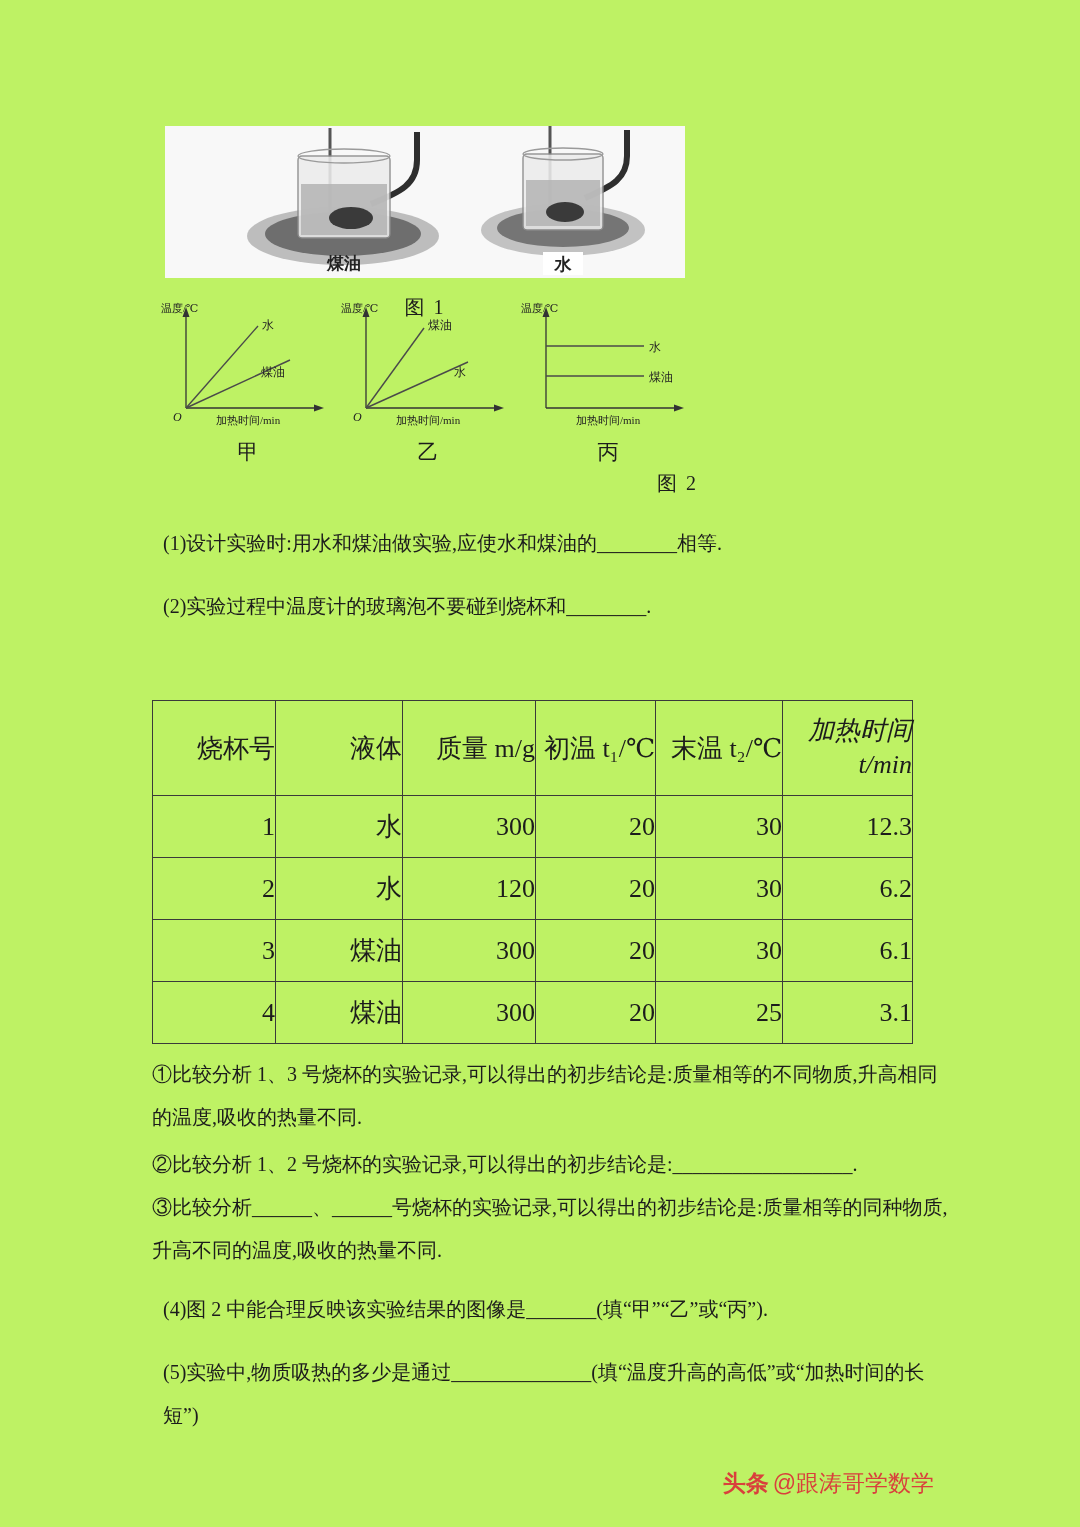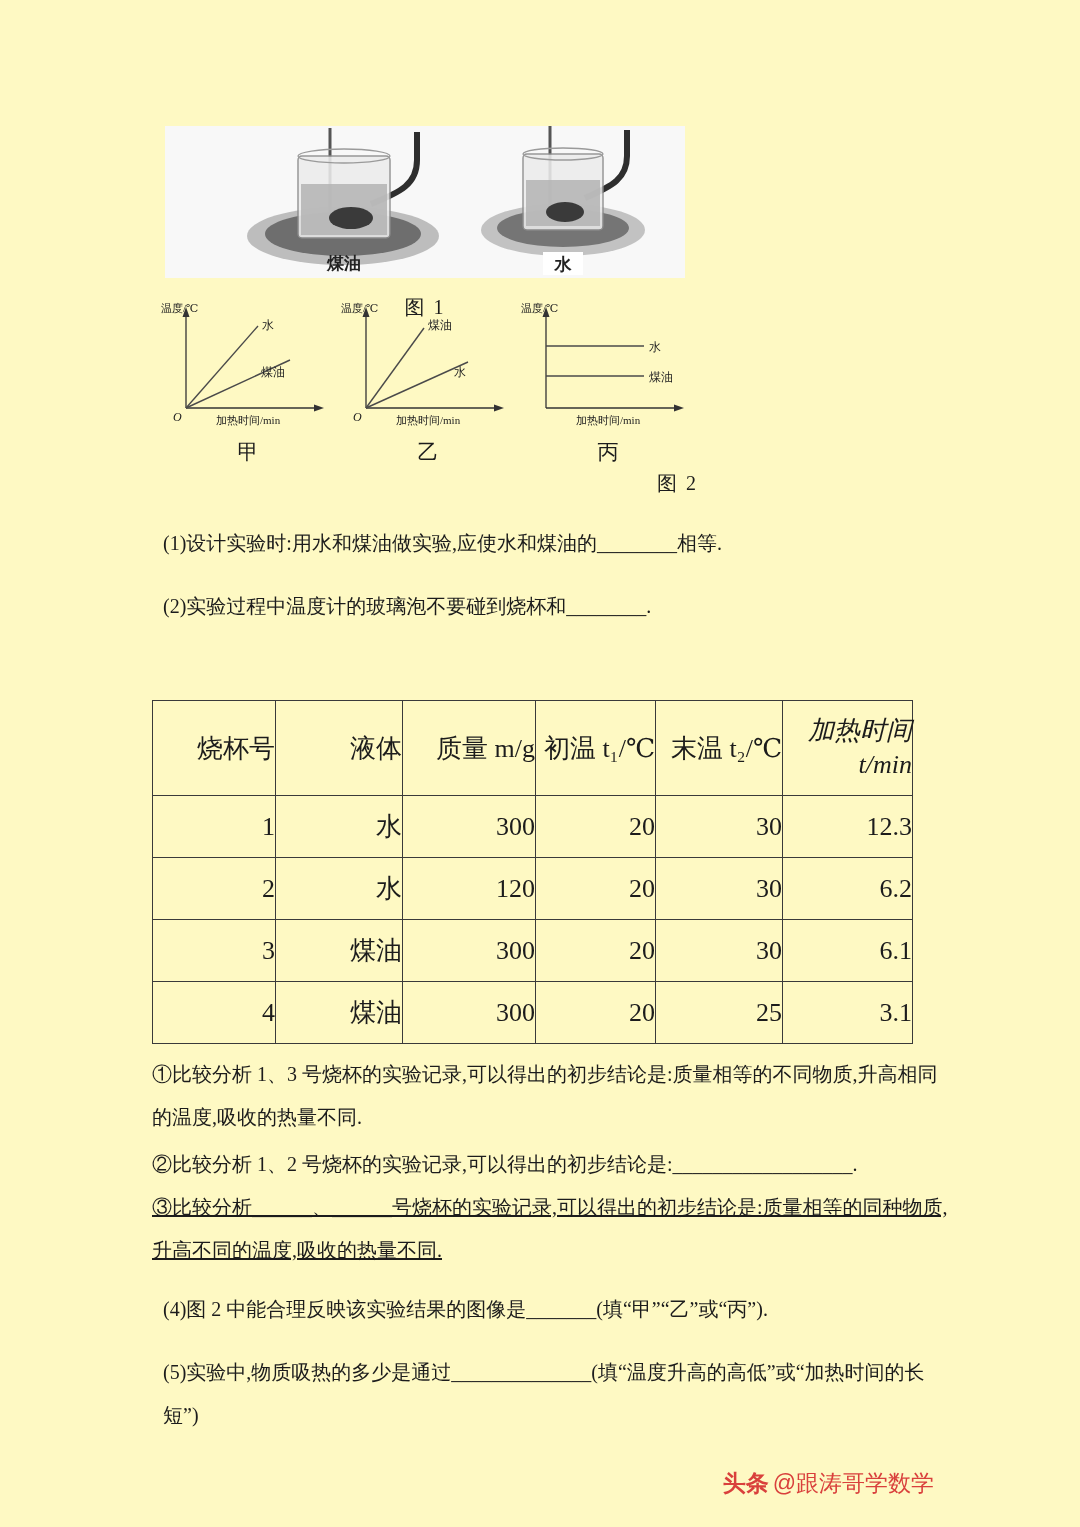--- a/index.html
+++ b/index.html
@@ -2,21 +2,21 @@
 <html><head>
 <meta charset="utf-8">
 <style>
   * { margin:0; padding:0; box-sizing:border-box; }
   html,body { background:#ffffff; }
   body {
     width:1080px; height:1527px;
     font-family:"Liberation Serif","DejaVu Serif",serif;
     color:#1c1c1c;
   }
-  .page { position:relative; width:1080px; height:1527px; background:#fef9c3; overflow:hidden; }
+  .page { position:relative; width:1080px; height:1527px; background:#bef264; overflow:hidden; }
 
   
   .fig1 { position:absolute; left:165px; top:126px; width:520px; }
   .fig-caption { text-align:center; font-size:20px; margin-top:12px; letter-spacing:2px; }
 
   
   .graphs { position:absolute; left:158px; top:300px; width:540px; display:flex; }
   .graph { width:180px; display:flex; flex-direction:column; align-items:center; }
   .graph-caption { font-size:21px; margin-top:2px; }
   .fig2-caption { position:absolute; left:158px; top:470px; width:540px; text-align:right; font-size:20px; letter-spacing:2px; }
@@ -206,21 +206,21 @@
         <td>300</td>
         <td>20</td>
         <td>25</td>
         <td>3.1</td>
       </tr>
     </tbody>
   </table>
 
   <p class="para sub" style="top:1053px;">①比较分析 1、3 号烧杯的实验记录,可以得出的初步结论是:质量相等的不同物质,升高相同的温度,吸收的热量不同.</p>
   <p class="para sub" style="top:1143px;">②比较分析 1、2 号烧杯的实验记录,可以得出的初步结论是:__________________.</p>
-  <p class="para sub" style="top:1186px;text-decoration:underline;">③比较分析______、______号烧杯的实验记录,可以得出的初步结论是:质量相等的同种物质,升高不同的温度,吸收的热量不同.</p>
+  <p class="para sub" style="top:1186px;">③比较分析______、______号烧杯的实验记录,可以得出的初步结论是:质量相等的同种物质,升高不同的温度,吸收的热量不同.</p>
 
   <p class="para" style="top:1288px;">(4)图 2 中能合理反映该实验结果的图像是_______(填“甲”“乙”或“丙”).</p>
   <p class="para" style="top:1351px;">(5)实验中,物质吸热的多少是通过______________(填“温度升高的高低”或“加热时间的长短”)</p>
 
   <div class="watermark">
     <span class="wm-logo">头条</span>
     <span>@跟涛哥学数学</span>
   </div>
 
 </div>

